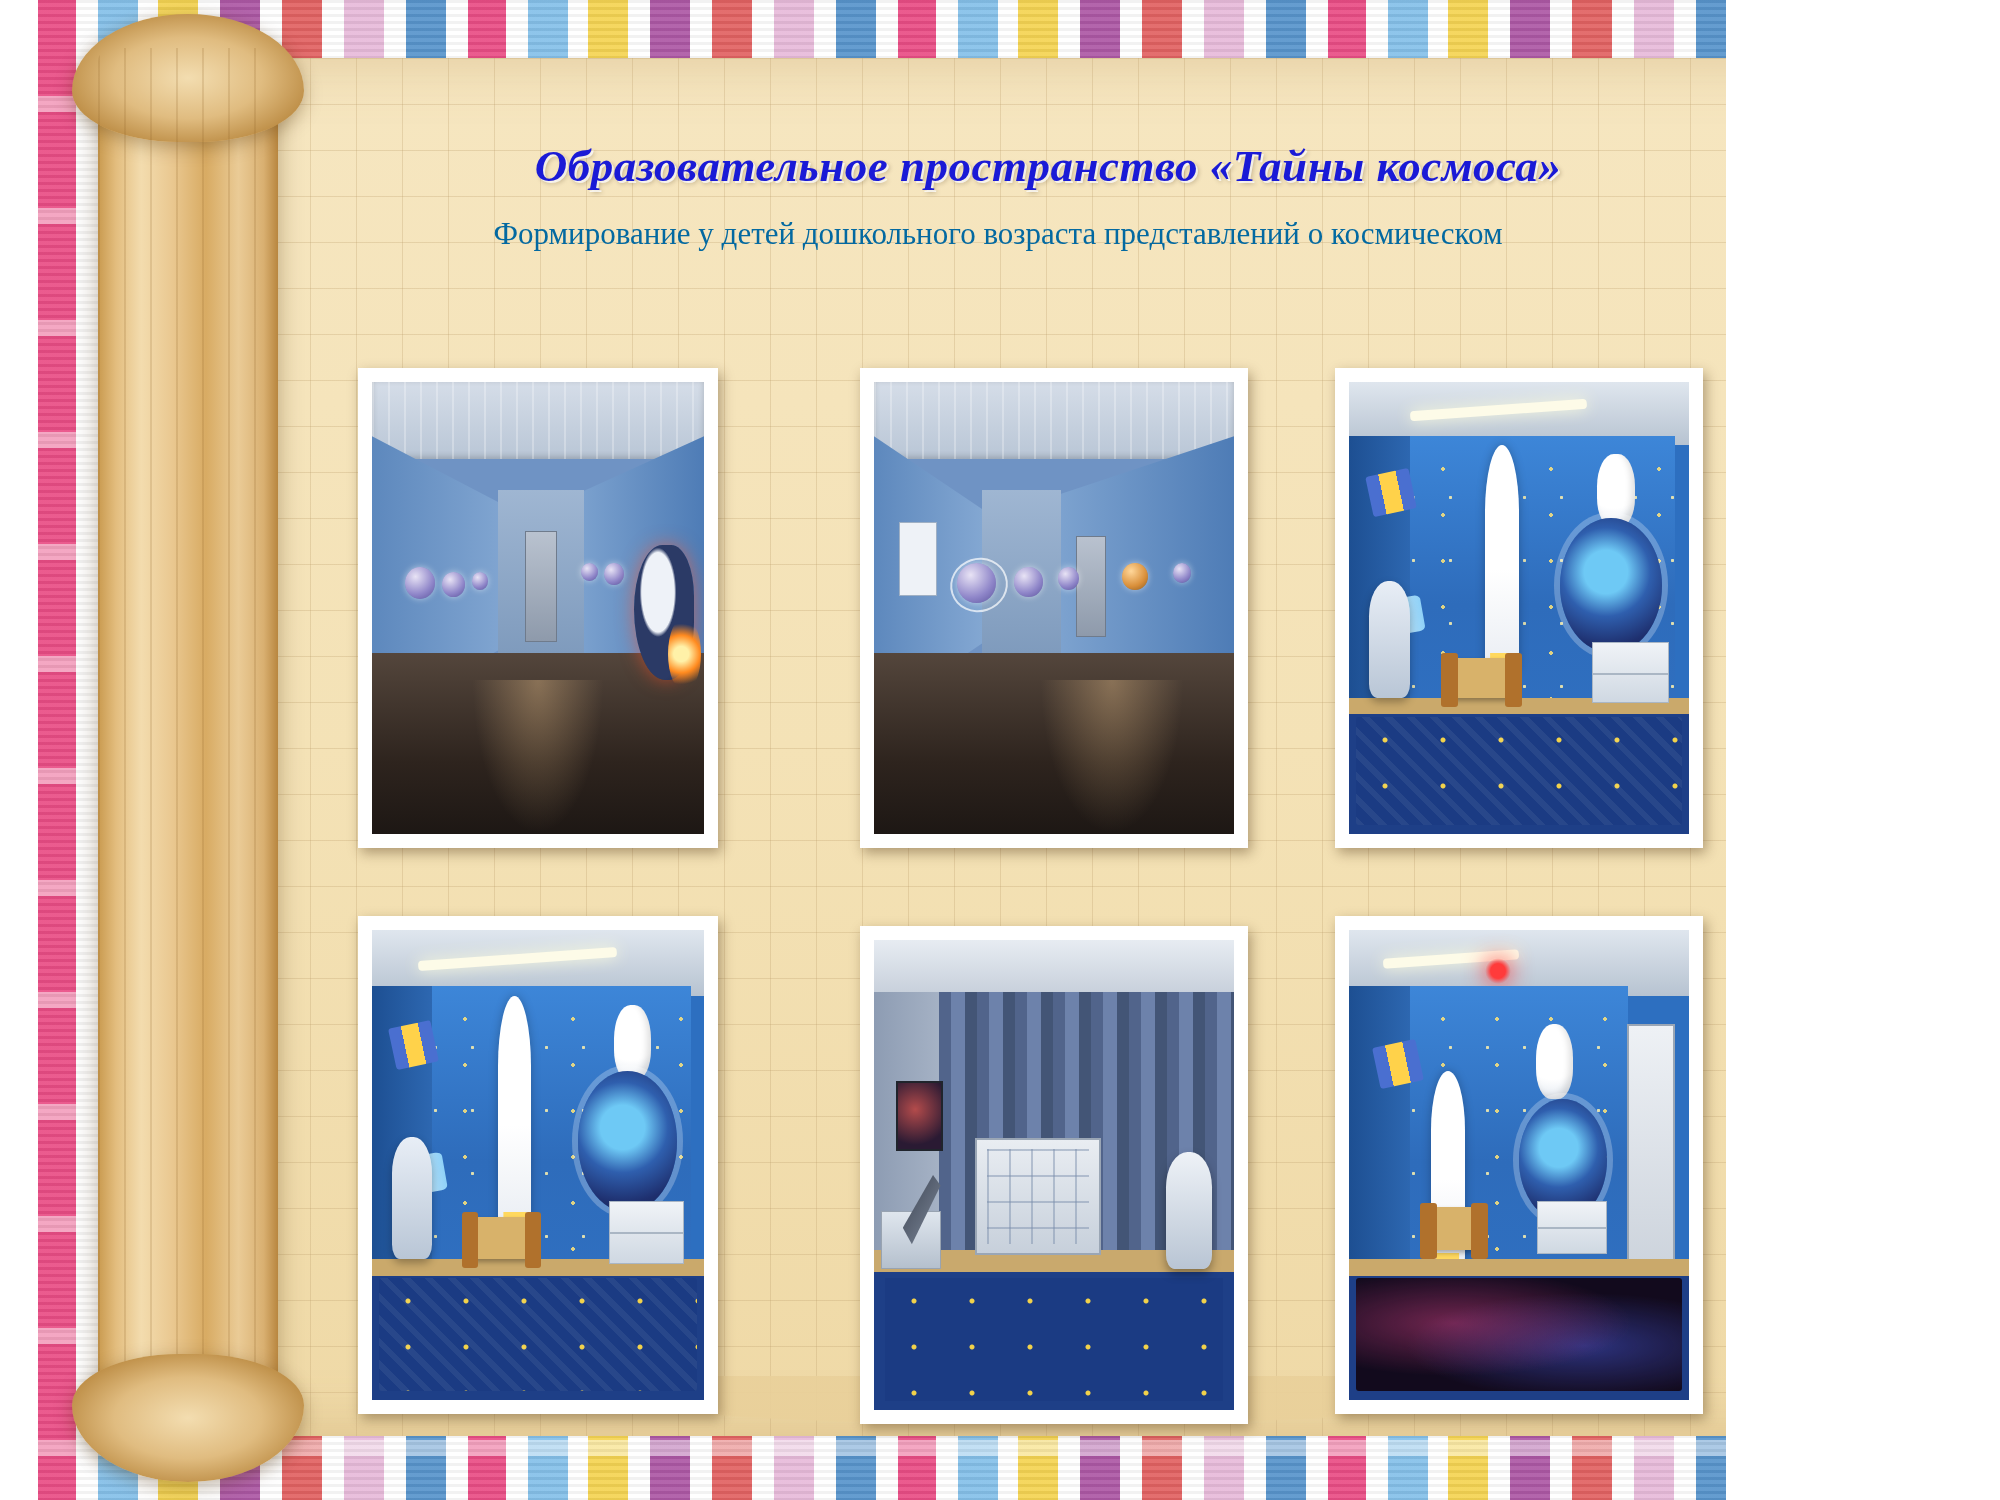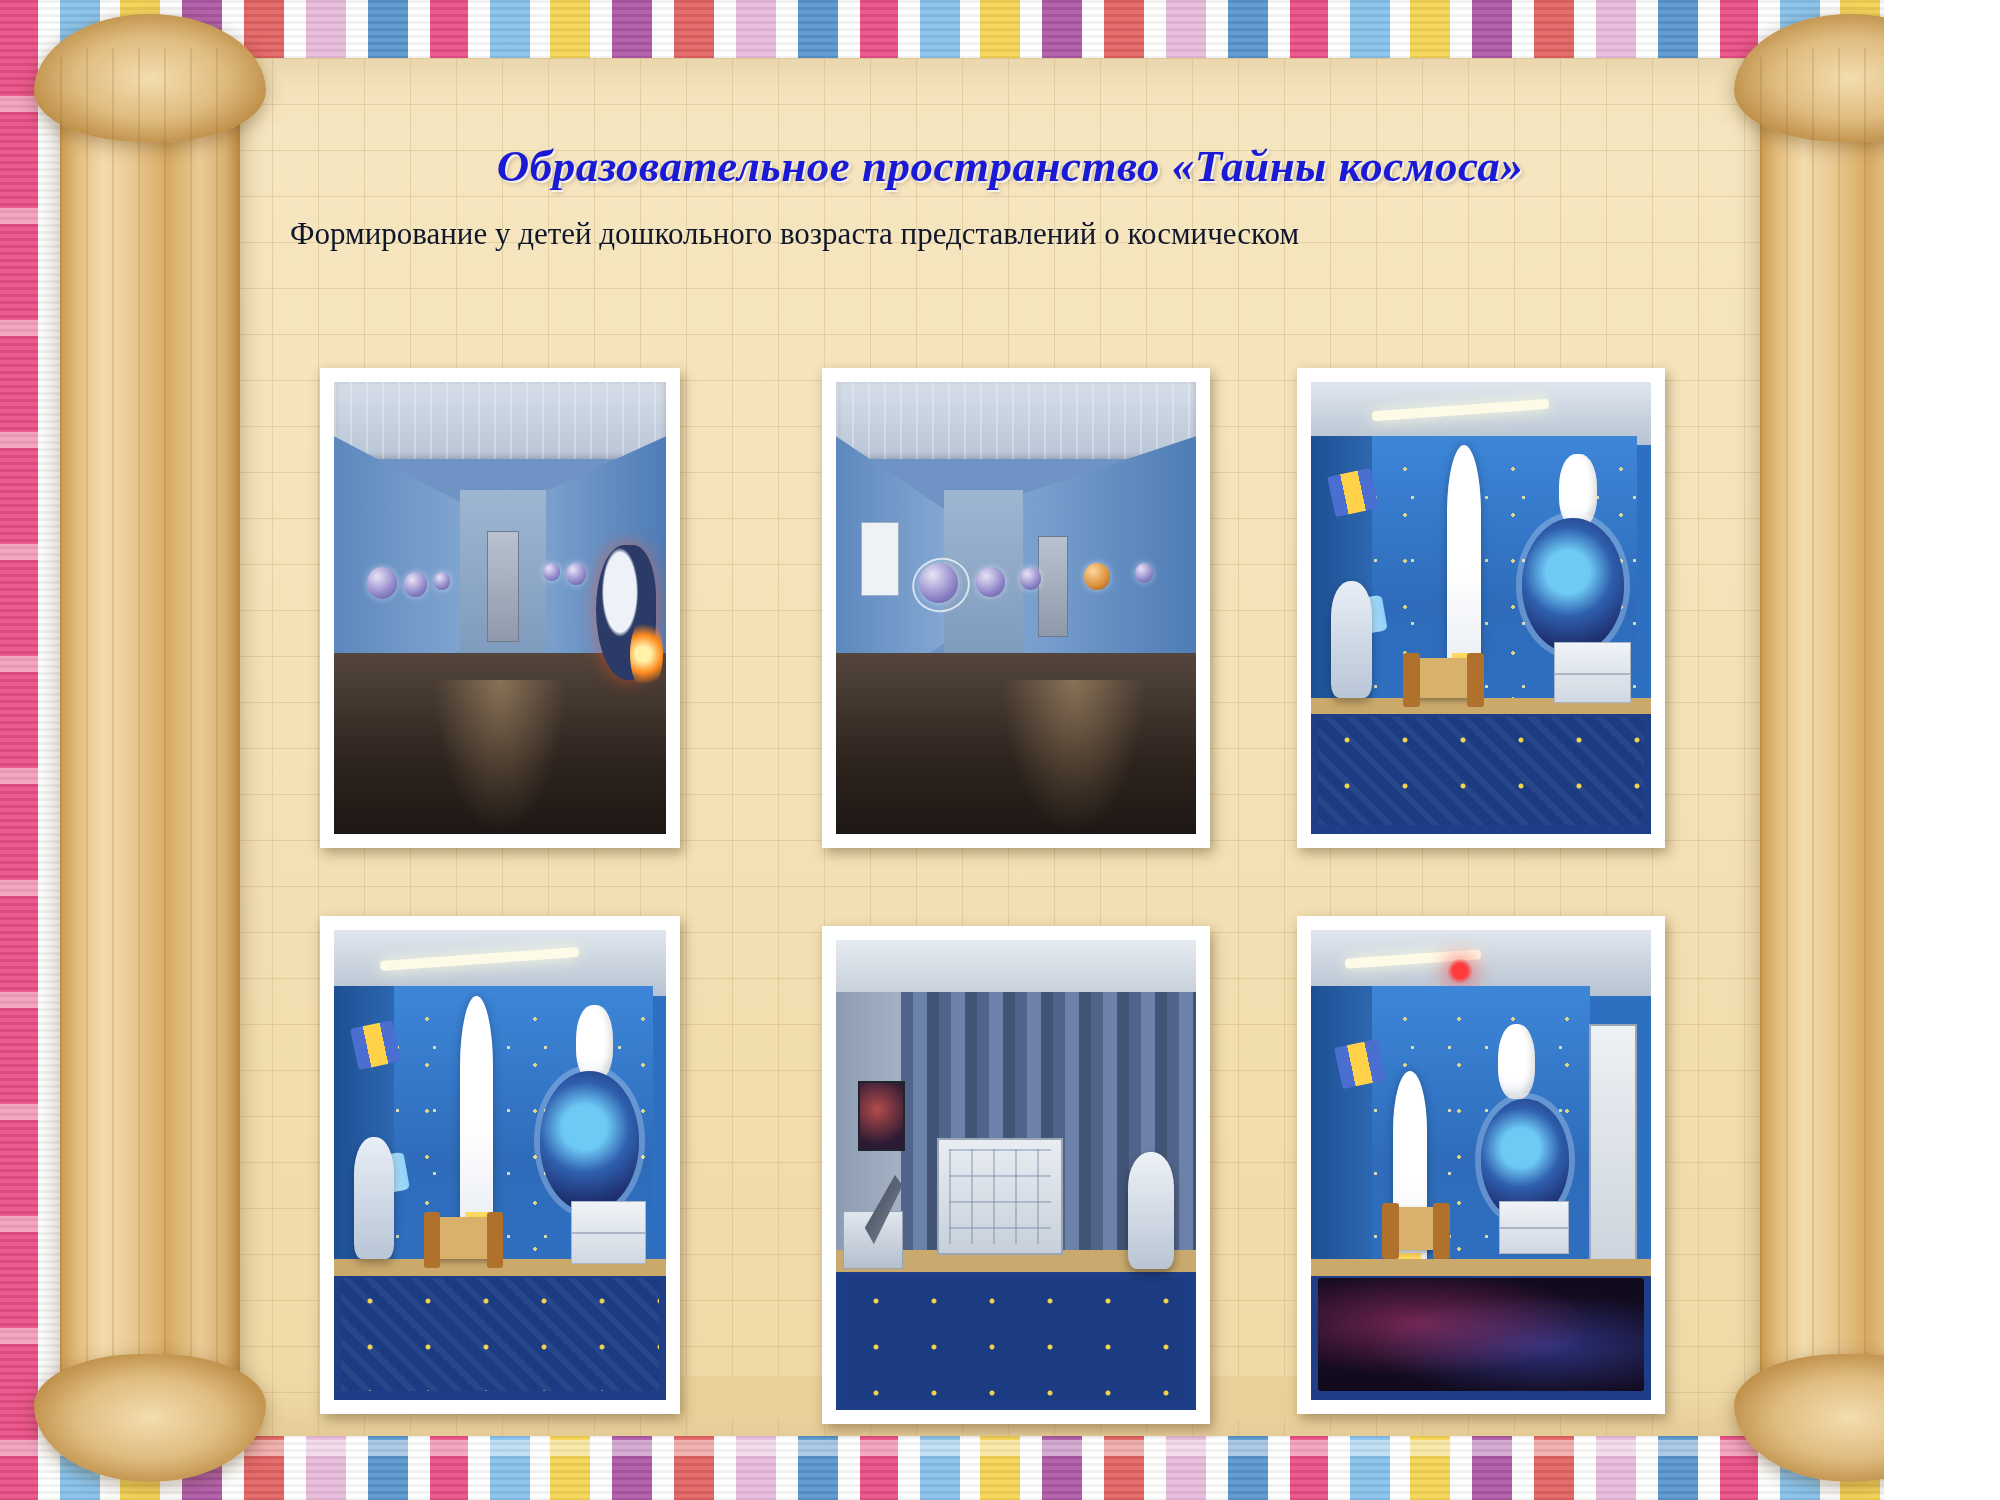--- a/index.html
+++ b/index.html
@@ -2,24 +2,25 @@
 <html lang="ru"><head>
 <meta charset="utf-8">
 <style>
   html, body {
     margin: 0;
     padding: 0;
     background: #ffffff;
   }
   .slide {
     position: relative;
-    width: 1884px;
+    width: 1688px;
     height: 1500px;
     overflow: hidden;
     font-family: "Liberation Serif", serif;
+    margin-left: 38px;
   }
 
   
   .bg {
     position: absolute;
     inset: 0;
     background: #ffffff;
   }
   .bg-stripes {
     position: absolute;
@@ -153,22 +154,22 @@
     white-space: nowrap;
   }
   .subtitle {
     position: absolute;
     left: 290px;
     top: 212px;
     width: 1340px;
     font-family: "Liberation Serif", serif;
     font-size: 31px;
     line-height: 1.42;
-    color: #0f172a;
-    text-align: left;
+    color: #0369a1;
+    text-align: center;
   }
   .subtitle .line2 { display: block; padding-left: 12px; }
 
   
   .photos {
     position: absolute;
     left: 320px;
     top: 368px;
     width: 1420px;
     height: 1055px;

